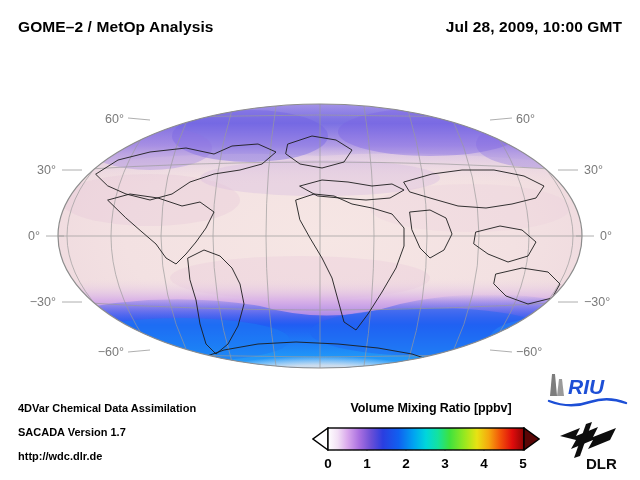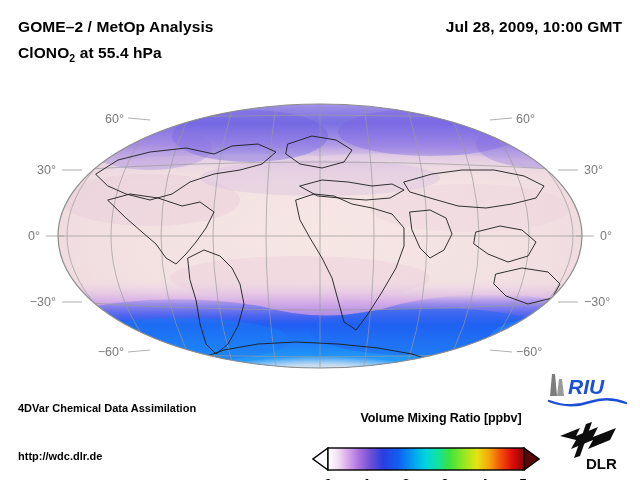--- a/index.html
+++ b/index.html
@@ -18,36 +18,35 @@
 
   .latlab{font-family:"Liberation Sans",sans-serif;font-size:12.5px;fill:#7a7a7a;}
 
   .footer-text{position:absolute;left:18px;font-weight:bold;font-size:11px;}
   #foot1{top:402px;}
   #foot2{top:426px;}
   #foot3{top:450px;}
 
   #cbar-wrap{position:absolute;left:312px;top:396px;width:228px;}
   #cbar-title{font-weight:bold;font-size:12.5px;text-align:center;
-              width:228px;margin:15px;letter-spacing:-.1px;}
+              width:228px;margin:5px;letter-spacing:-.1px;}
   #cbar-graphic{position:relative;margin-top:7px;width:228px;height:24px;}
   #cbar-ticks{position:relative;width:228px;height:22px;margin-top:1px;}
   .ctick{position:absolute;top:0;font-weight:bold;font-size:13.5px;
          transform:translateX(-50%);}
 
   #logos{position:absolute;right:8px;top:370px;width:86px;height:104px;}
 </style>
 </head>
 <body>
 
 <div id="page">
 
   <div class="hdr" id="title-line1">GOME–2 / MetOp Analysis</div>
 
-  <div class="hdr" id="title-line2"><span>ClONO</span><span class="sub">2</span><span> at 55.4 hPa</span></div>
 
   <div class="hdr" id="datetime">Jul 28, 2009, 10:00 GMT</div>
 
   <div id="map-area">
     <svg id="map-svg" width="640" height="300" viewBox="0 0 640 300">
       <defs>
         <clipPath id="globeClip">
           <ellipse cx="320" cy="154" rx="262" ry="132"></ellipse>
         </clipPath>
 
@@ -183,20 +182,21 @@
         <line x1="558" y1="220" x2="578" y2="220" stroke="#9a9a9a" stroke-width="0.8"></line>
         <text class="latlab" x="584" y="224" text-anchor="start">−30°</text>
 
         <line x1="490" y1="268" x2="512" y2="270" stroke="#9a9a9a" stroke-width="0.8"></line>
         <text class="latlab" x="516" y="274" text-anchor="start">−60°</text>
       </g>
     </svg>
   </div>
 
   <div class="footer-text" id="foot1">4DVar Chemical Data Assimilation</div>
+  <div class="footer-text" id="foot2">SACADA Version 1.7</div>
   <div class="footer-text" id="foot3">http://wdc.dlr.de</div>
 
   <div id="cbar-wrap">
     <div id="cbar-title">Volume Mixing Ratio [ppbv]</div>
 
     <svg id="cbar-graphic" width="228" height="24" viewBox="0 0 228 24">
       <defs>
         <linearGradient id="cbGrad" x1="0" y1="0" x2="1" y2="0">
           <stop offset="0%" stop-color="#ffffff"></stop>
           <stop offset="5%" stop-color="#f2e0f5"></stop>

